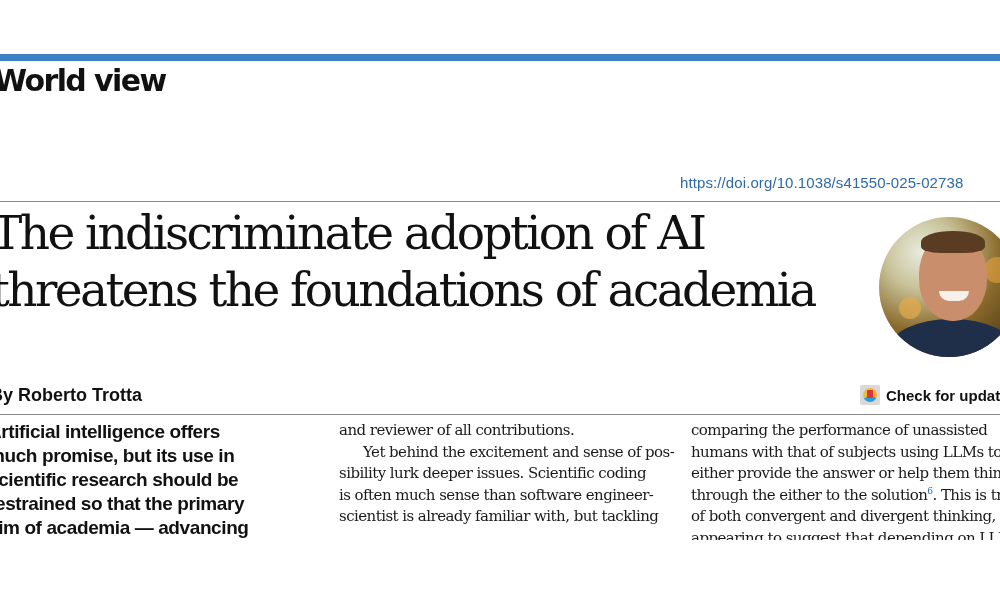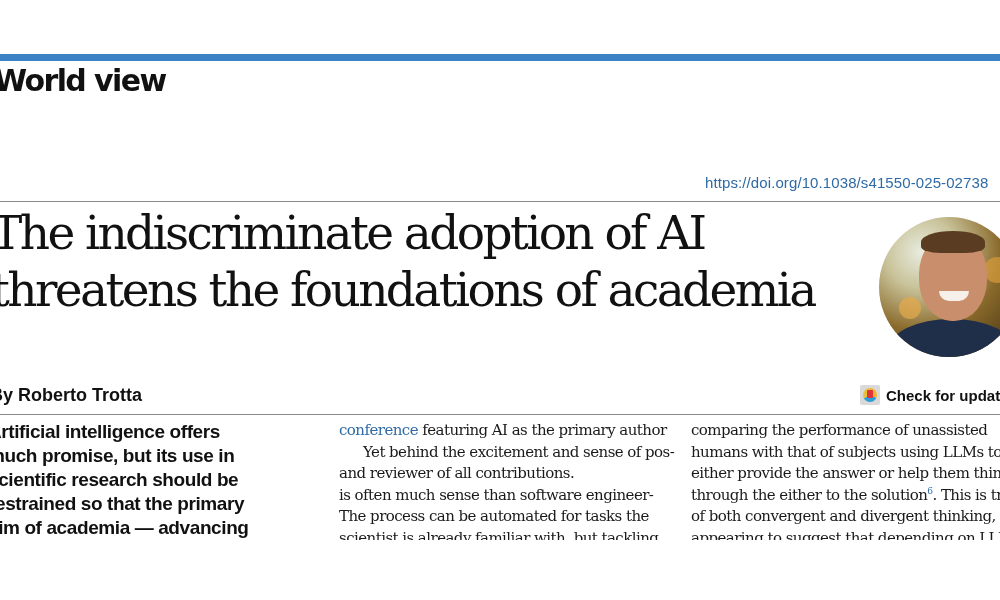--- a/index.html
+++ b/index.html
@@ -40,21 +40,20 @@
     .doi-link {
       position: absolute;
       left: 680px;
       top: 174px;
       font-family: "Liberation Sans", sans-serif;
       font-size: 15px;
       color: #2f6aa6;
       white-space: nowrap;
       text-decoration: none;
       letter-spacing: 0.1px;
-      margin-left: 25px;
     }
     .rule-top {
       position: absolute;
       left: 0;
       top: 201px;
       width: 1000px;
       height: 1px;
       background: #8a8a8a;
     }
     .title {
@@ -224,25 +223,24 @@
     <span class="line">Artificial intelligence offers</span>
     <span class="line">much promise, but its use in</span>
     <span class="line">scientific research should be</span>
     <span class="line">restrained so that the primary</span>
     <span class="line">aim of academia — advancing</span>
     <span class="line">knowledge for humans —</span>
     <span class="line">is safeguarded.</span>
   </div>
 
   <div class="col col-mid">
-    <span class="line"><span class="link">conference</span><span> featuring AI as the primary author</span></span>
+    <span class="line">and reviewer of all contributions.</span>
     <span class="line indent">Yet behind the excitement and sense of pos-</span>
-    <span class="line">and reviewer of all contributions.</span>
+    <span class="line">sibility lurk deeper issues. Scientific coding</span>
     <span class="line">is often much sense than software engineer-</span>
-    <span class="line">The process can be automated for tasks the</span>
     <span class="line">scientist is already familiar with, but tackling</span>
   </div>
 
   <div class="col col-right">
     <span class="line">comparing the performance of unassisted</span>
     <span class="line">humans with that of subjects using LLMs to</span>
     <span class="line">either provide the answer or help them think</span>
     <span class="line"><span>through the either to the solution</span><span class="cite">6</span><span>. This is true</span></span>
     <span class="line">of both convergent and divergent thinking,</span>
     <span class="line">appearing to suggest that depending on LLMs</span>

